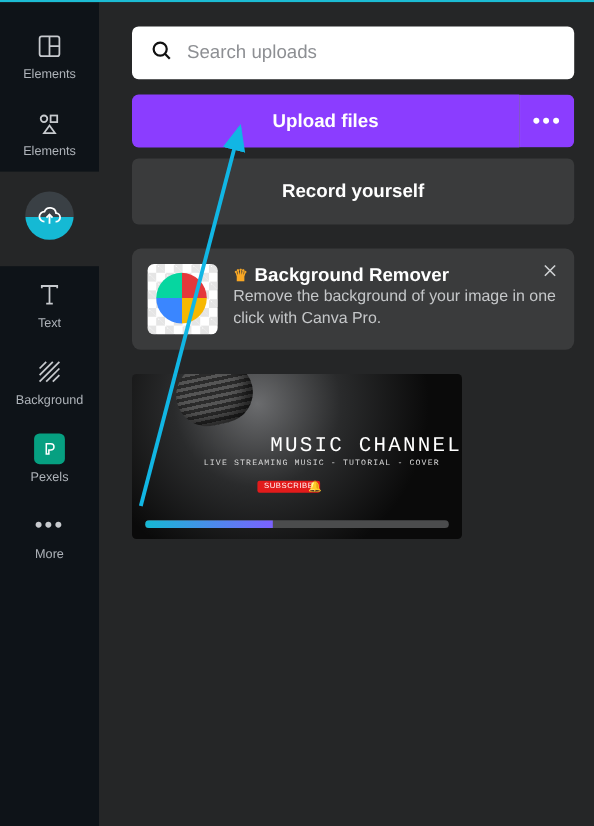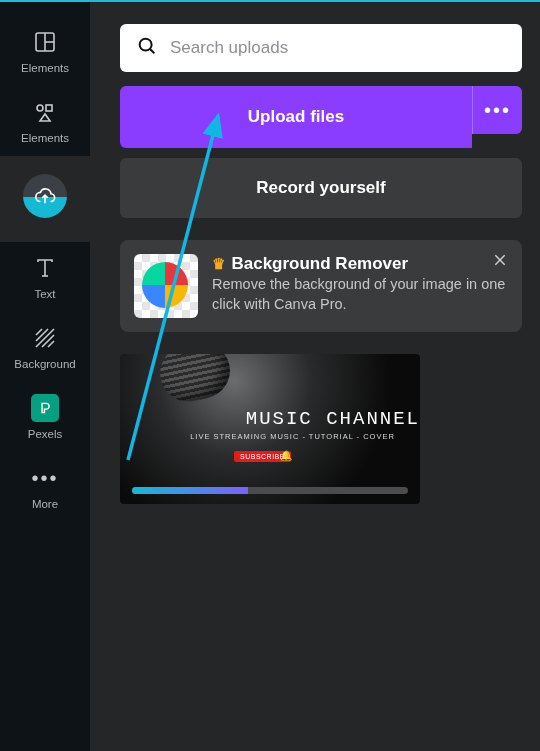--- a/index.html
+++ b/index.html
@@ -67,21 +67,21 @@
     gap: 12px;
   }
   .search input {
     border: none; outline: none; background: transparent;
     font-size: 17px; color: #333; width: 100%;
   }
   .search input::placeholder { color: #8d8f93; }
   .btn-row { display:flex; gap:0; margin-top:14px; }
   .btn-upload {
     flex: 1;
-    height: 62px;
+    height: 48px;
     background: #8b3dff;
     color: #fff;
     border-radius: 6px 0 0 6px;
     display:flex; align-items:center; justify-content:center;
     font-size: 17px; font-weight: 600;
     cursor:pointer;
   }
   .btn-upload-more {
     width: 50px; height: 48px;
     background: #8b3dff;
@@ -183,21 +183,21 @@
     position:absolute; left:0; right:0; top:54px;
     text-align:right;
     font-family: "Courier New", monospace;
     letter-spacing: 2px;
     font-size: 19px;
     color:#fff;
   }
   .asset .subline {
     position:absolute; left:0; right:0; top:78px;
     text-align:center;
-    font-family: Liberation Sans, sans-serif;
+    font-family: Liberation Mono, monospace;
     letter-spacing: 1px;
     font-size: 7.5px;
     color:#d9d9d9;
     padding-left:45px;
   }
   .asset .sub-pill {
     position:absolute; left:114px; top:97px;
     background:#e21b1b; color:#fff;
     font-size:7px; padding:2px 6px; border-radius:2px;
     letter-spacing:0.5px;

